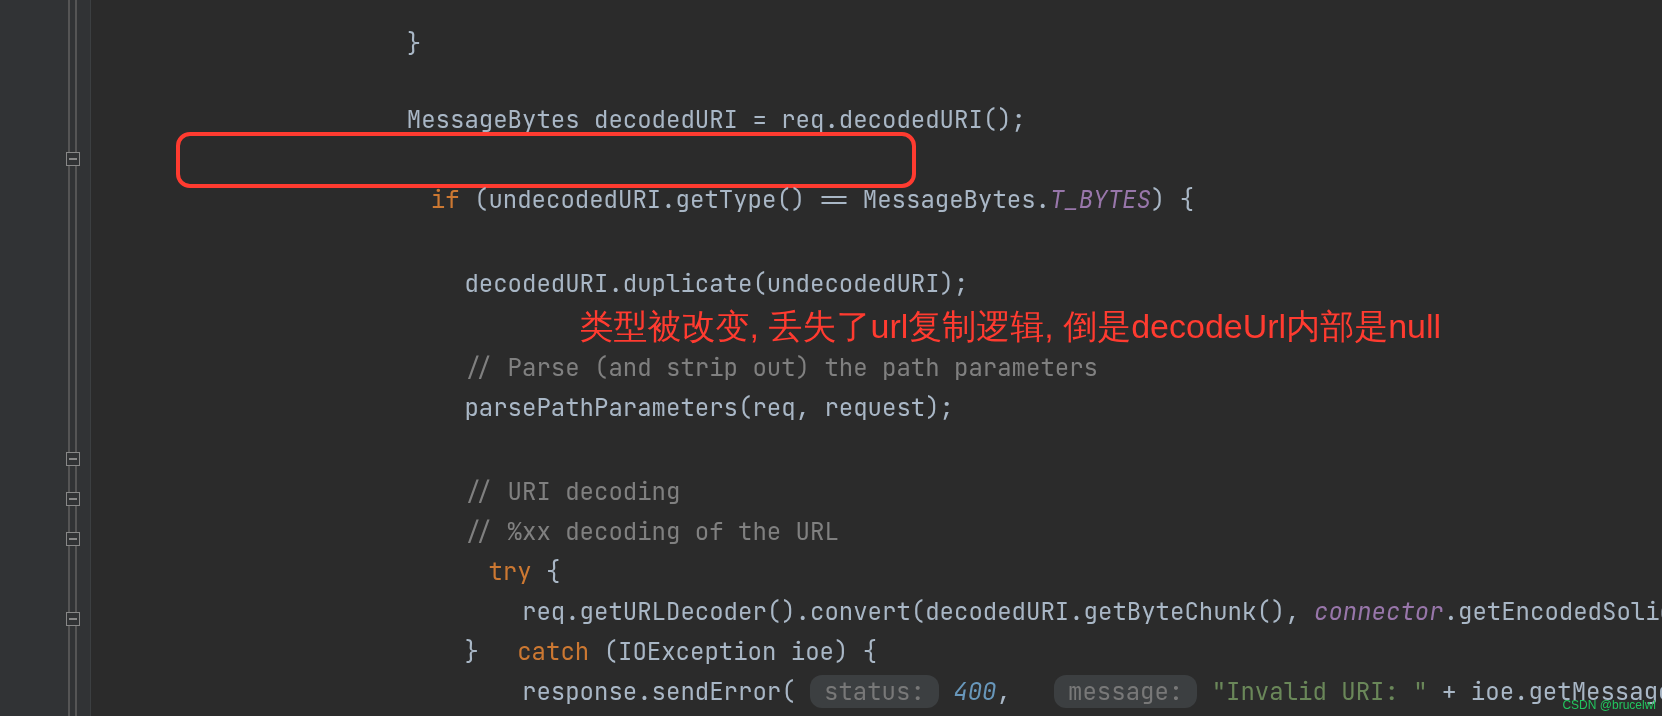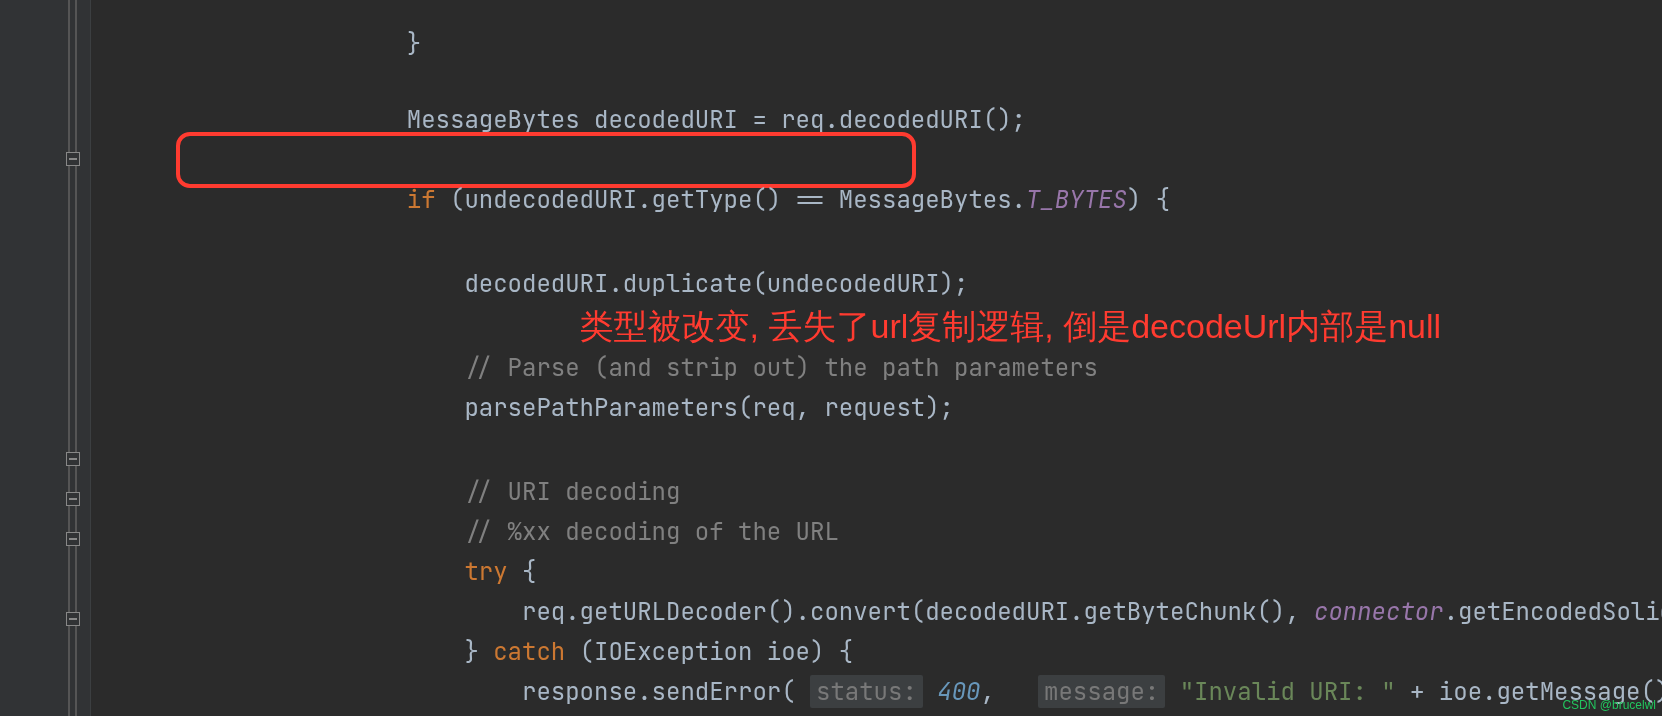--- a/index.html
+++ b/index.html
@@ -58,30 +58,30 @@
   }
   .code-area{
     position:absolute;
     left:90px;top:0;right:0;bottom:0;
   }
   .line{
     position:absolute;
     left:0;
     white-space:pre;
   }
-  .tok-keyword{color:#cc7832;}
+  .tok-keyword{color:#cc7832;margin-left:24px;}
   .tok-comment{color:#808080;}
   .tok-string{color:#6a8759;}
   .tok-number{color:#6897bb;font-style:italic;}
   .tok-field{color:#9876aa;font-style:italic;}
   .tok-param-hint{
     background:#3c3f41;
     color:#787878;
-    padding:1px 6px;
-    border-radius:2px;
+    padding:1px 14px;
+    border-radius:12px;
     font-style:normal;
   }
   .tok-default{color:#a9b7c6;}
   .annotation-red{
     color:#ff3b30;
     font-family:"PingFang SC","Microsoft YaHei",sans-serif;
     font-size:34px;
   }
   .highlight-box{
     position:absolute;

